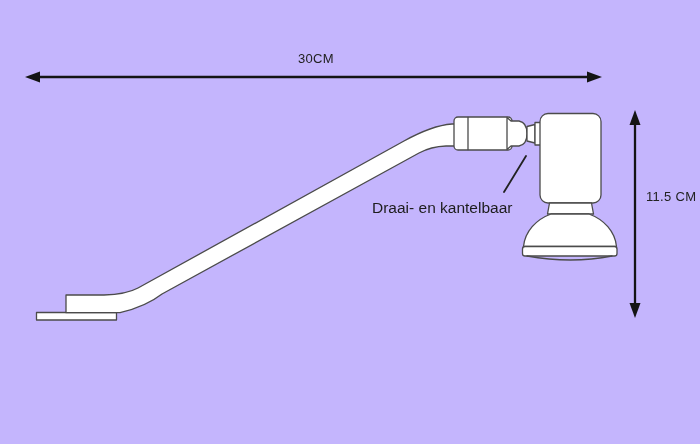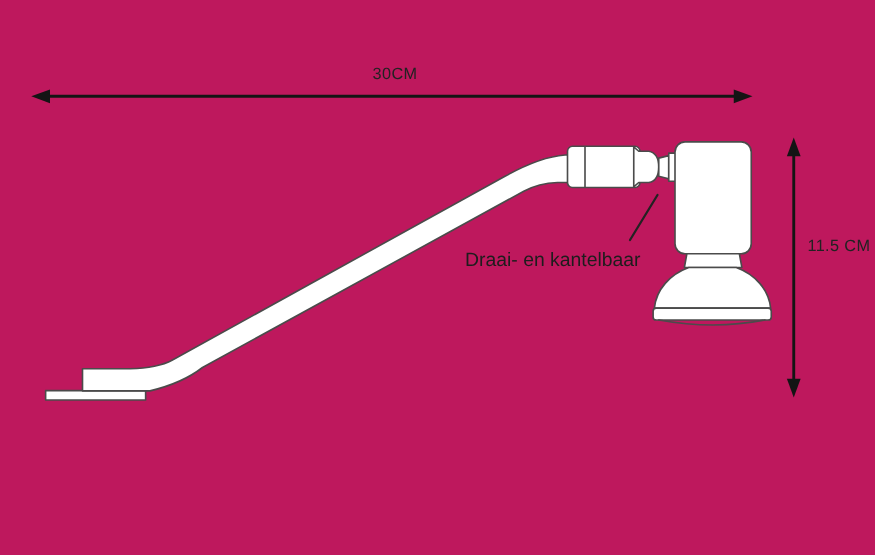--- a/index.html
+++ b/index.html
@@ -4,21 +4,21 @@
 <style>
   html, body {
     margin: 0;
     padding: 0;
     background: #ffffff;
   }
   .stage {
     position: relative;
     width: 700px;
     height: 444px;
-    background: #be185d;
+    background: #c4b5fd;
     overflow: hidden;
     font-family: "Liberation Sans", "DejaVu Sans", sans-serif;
   }
   svg { display: block; }
   .draw-stroke {
     fill: #ffffff;
     stroke: #4b4b4b;
     stroke-width: 1.3;
     stroke-linejoin: round;
   }

